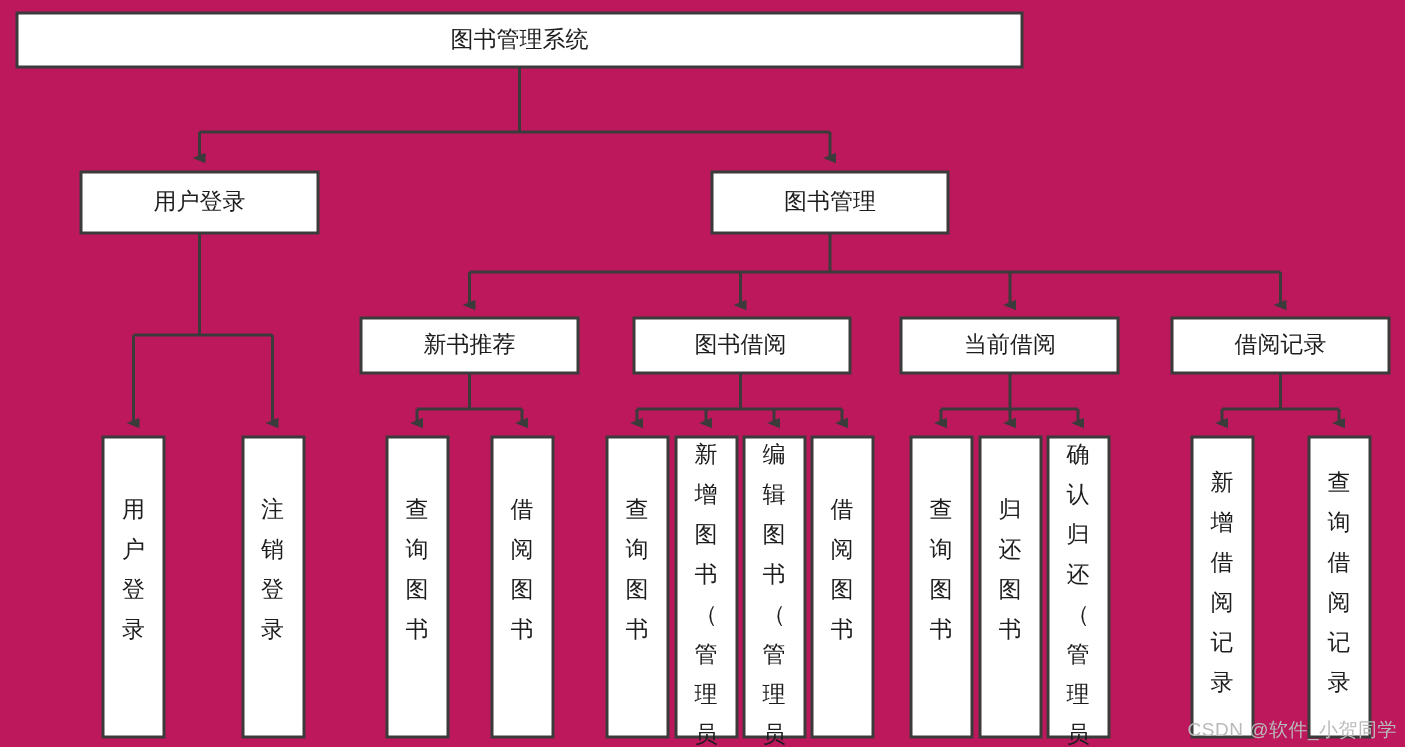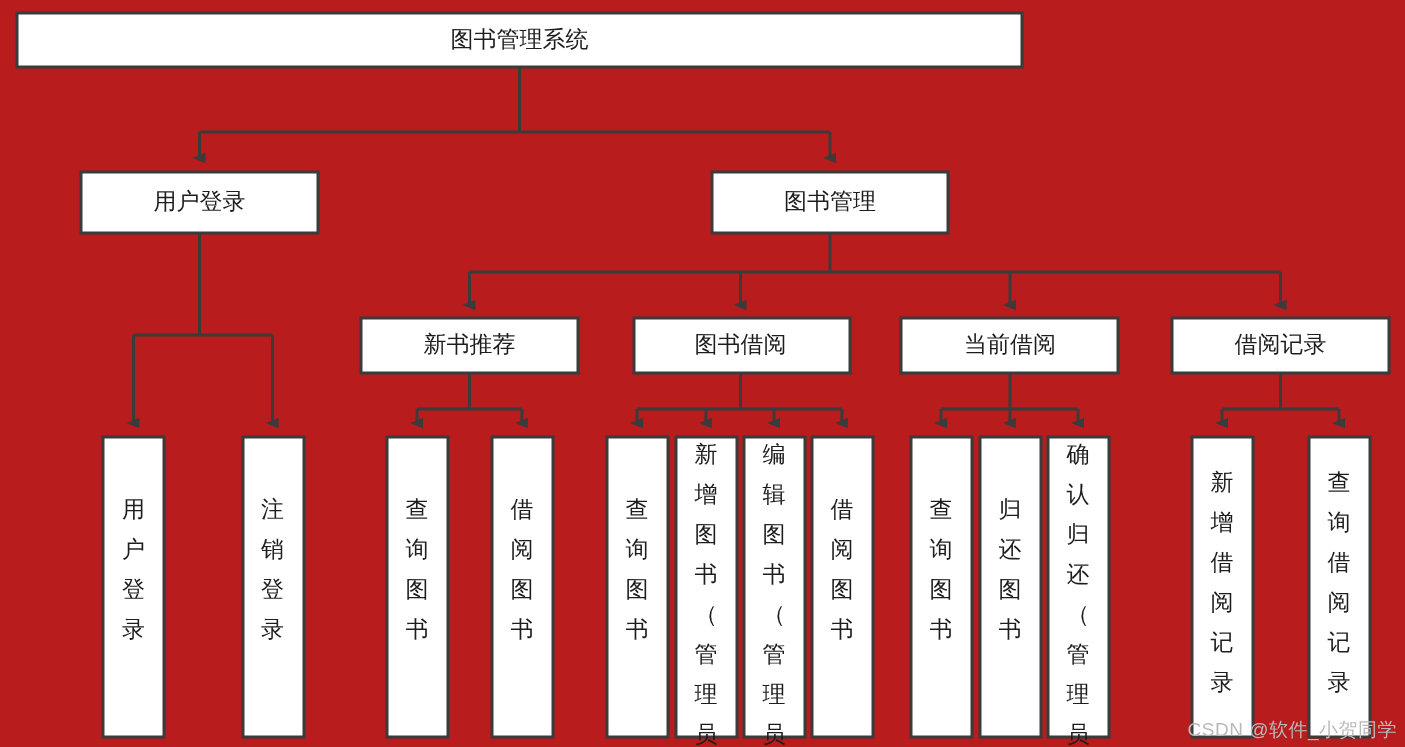--- a/index.html
+++ b/index.html
@@ -1,21 +1,21 @@
 <!DOCTYPE html>
 <html><head>
 <meta charset="utf-8">
 <style>
   html,body{margin:0;padding:0;background:#ffffff;}
   body{
     width:1405px;height:747px;
     font-family:"Liberation Sans","DejaVu Sans",sans-serif;
     overflow:hidden;
   }
-  #diagram-root{position:relative;width:1405px;height:747px;background:#b91c1c;}
+  #diagram-root{position:relative;width:1405px;height:747px;background:#be185d;}
   svg{display:block;}
   .box-rect{fill:#ffffff;stroke:#3b3b3b;stroke-width:3;}
   .edge{stroke:#3b3b3b;stroke-width:3;fill:none;}
   .arrow-head{fill:#3b3b3b;}
   .node-label{
     fill:#1d1d1d;
     font-family:"Liberation Sans","DejaVu Sans",sans-serif;
     font-size:23px;
     text-anchor:middle;
     dominant-baseline:middle;

